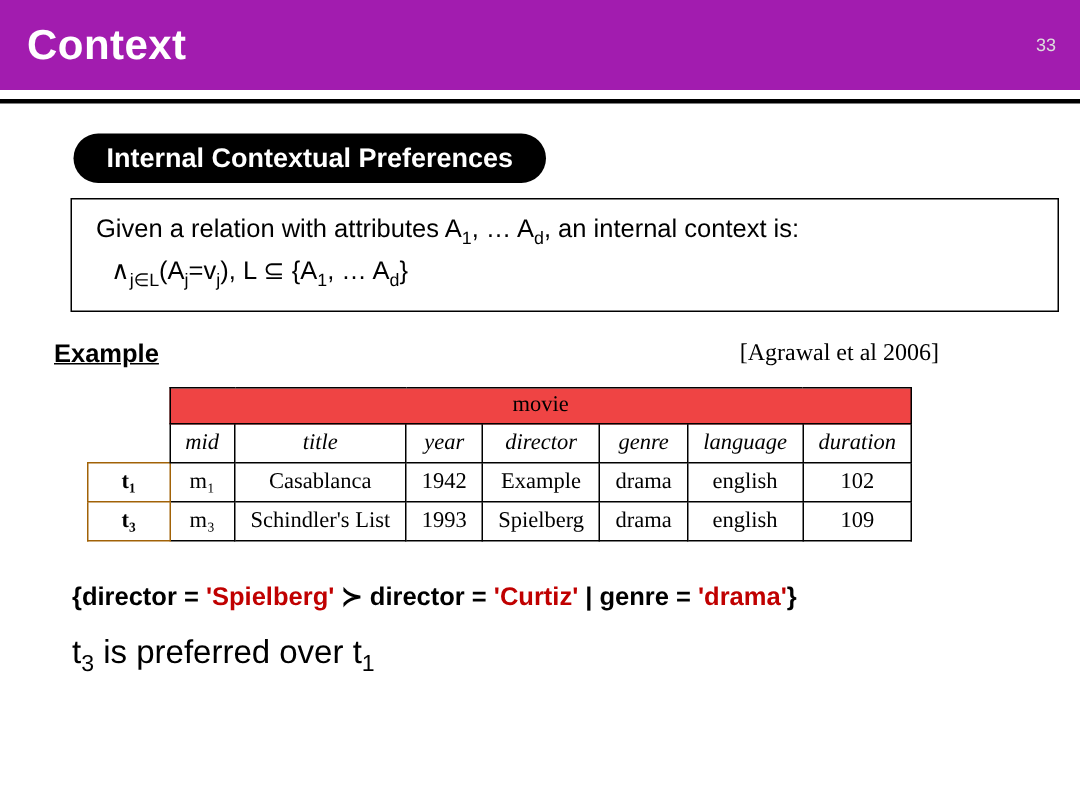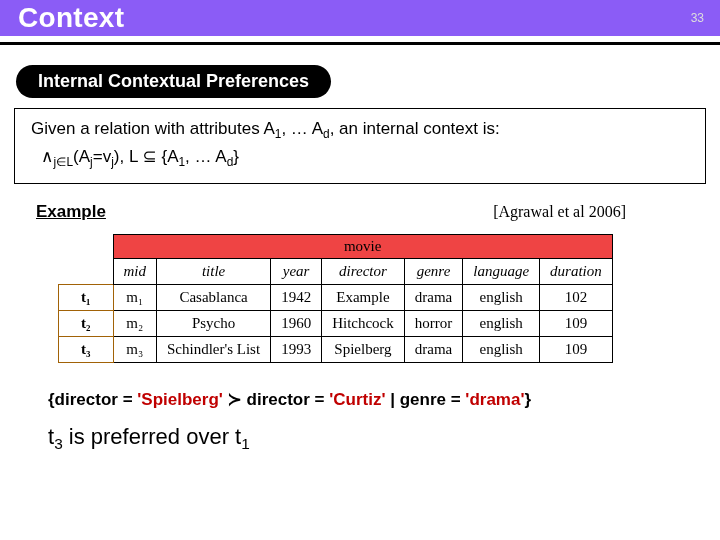--- a/index.html
+++ b/index.html
@@ -6,22 +6,22 @@
   body {
     width: 720px;
     height: 540px;
     background: #fff;
     font-family: "Trebuchet MS", "Lucida Grande", sans-serif;
     color: #000;
     position: relative;
     overflow: hidden;
   }
   .titlebar {
-    background: #8b5cf6;
-    height: 36px;
+    background: #a21caf;
+    height: 60px;
     display: flex;
     align-items: center;
     justify-content: space-between;
     padding: 0 16px 0 18px;
   }
   .titlebar h1 {
     color: #fff;
     font-weight: 700;
     font-size: 28px;
     letter-spacing: 0.3px;
@@ -31,20 +31,21 @@
     font-size: 12px;
     font-weight: 400;
   }
   .titleunderline {
     height: 3px;
     background: #000;
     margin-top: 6px;
   }
   .content {
     padding: 20px 14px 0 14px;
+    margin-left: 33px;
   }
   .pill {
     display: inline-block;
     background: #000;
     color: #fff;
     border-radius: 18px;
     padding: 6px 22px;
     font-size: 18px;
     font-weight: 700;
     margin-left: 2px;
@@ -167,30 +168,20 @@
       <td class="rowlabel">t₁</td>
       <td>m₁</td>
       <td>Casablanca</td>
       <td>1942</td>
       <td>Example</td>
       <td>drama</td>
       <td>english</td>
       <td>102</td>
     </tr>
     <tr>
-      <td class="rowlabel">t₂</td>
-      <td>m₂</td>
-      <td>Psycho</td>
-      <td>1960</td>
-      <td>Hitchcock</td>
-      <td>horror</td>
-      <td>english</td>
-      <td>109</td>
-    </tr>
-    <tr>
       <td class="rowlabel">t₃</td>
       <td>m₃</td>
       <td>Schindler's List</td>
       <td>1993</td>
       <td>Spielberg</td>
       <td>drama</td>
       <td>english</td>
       <td>109</td>
     </tr>
   </tbody>

